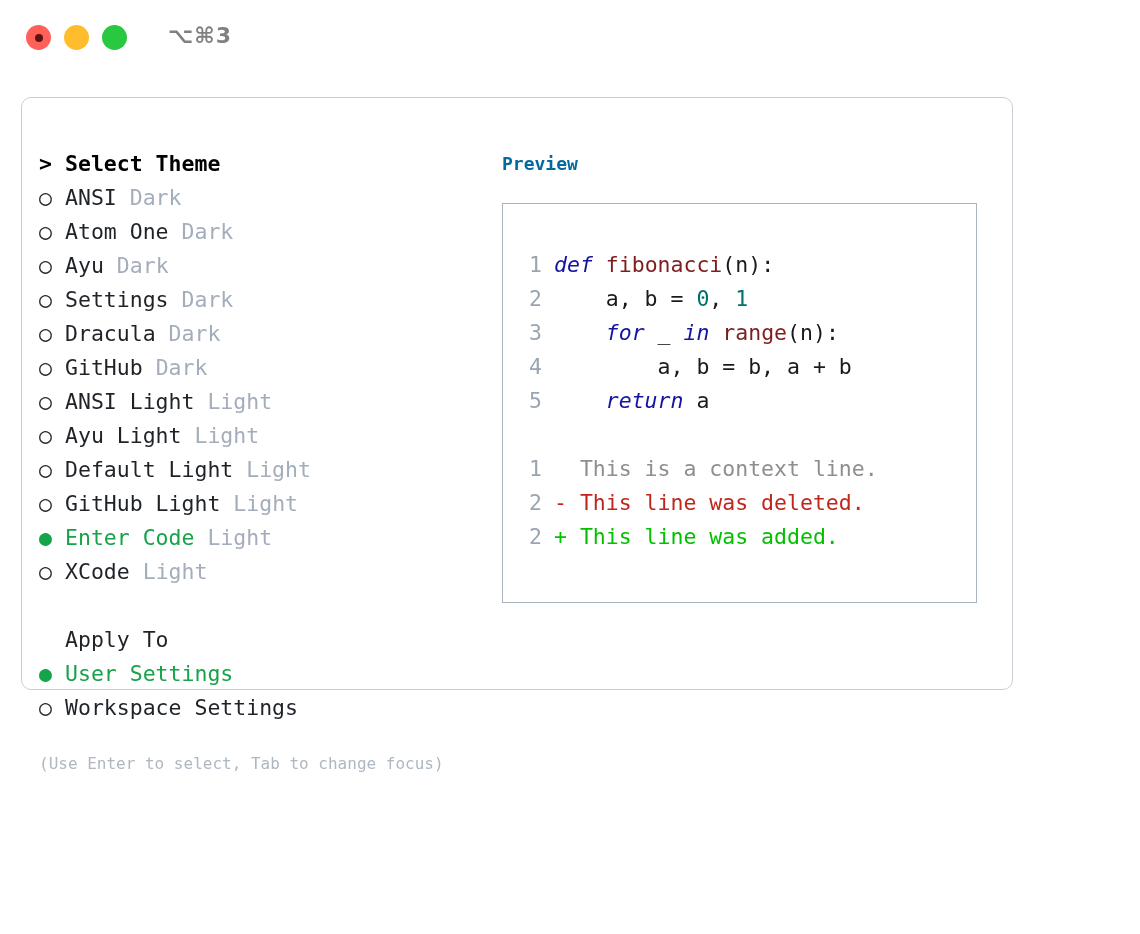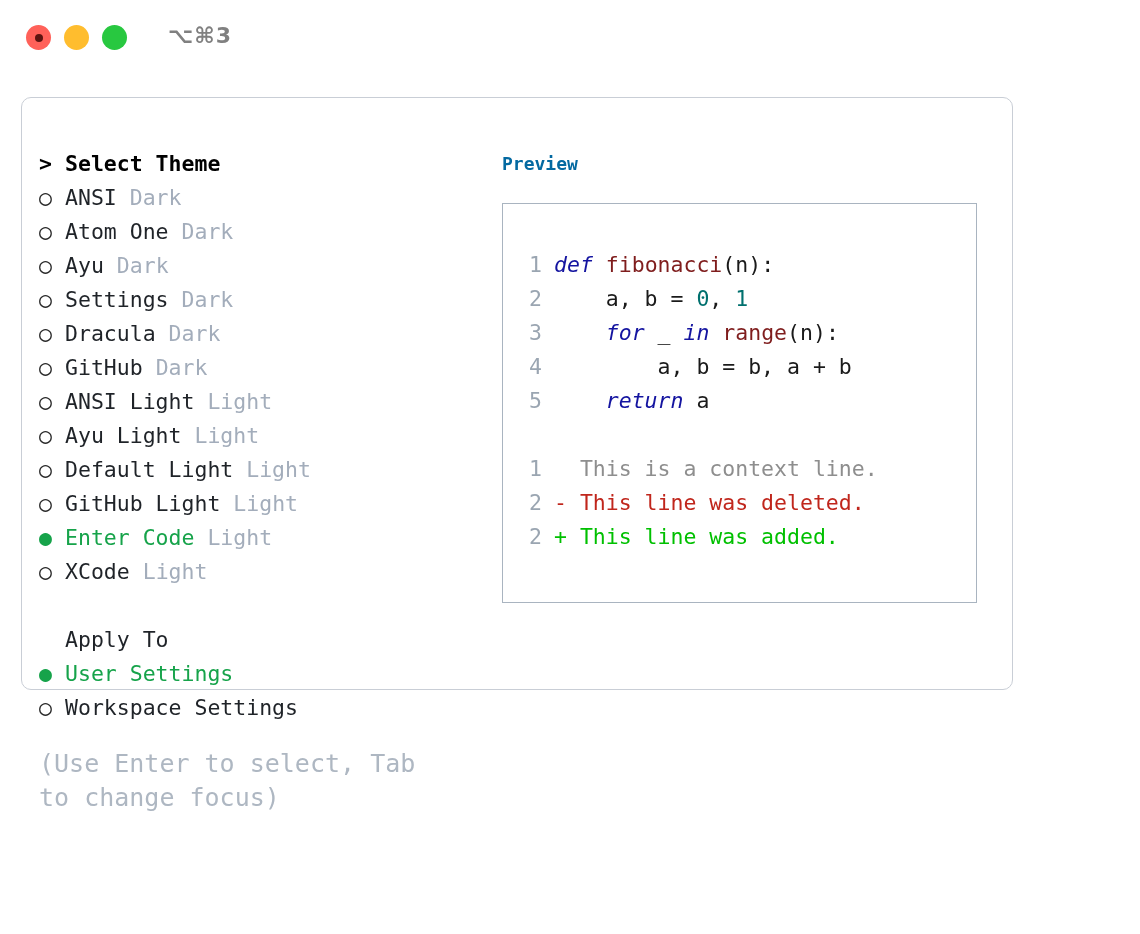--- a/index.html
+++ b/index.html
@@ -104,21 +104,21 @@
   .marker-on  { color: #16a34a; }
 
   .label        { color: #1f2328; }
   .label-on     { color: #16a34a; }
   .muted        { color: #a3adbb; }
 
   .spacer-sm { height: 34px; }
 
   .hint {
     margin-top: 22px;
-    font-size: 25px;
+    font-size: 16px;
     line-height: 34px;
     color: #aeb7c2;
     width: 420px;
     white-space: normal;
   }
 
   
   .right-col {
     position: absolute;
     left: 480px; top: 49px;

